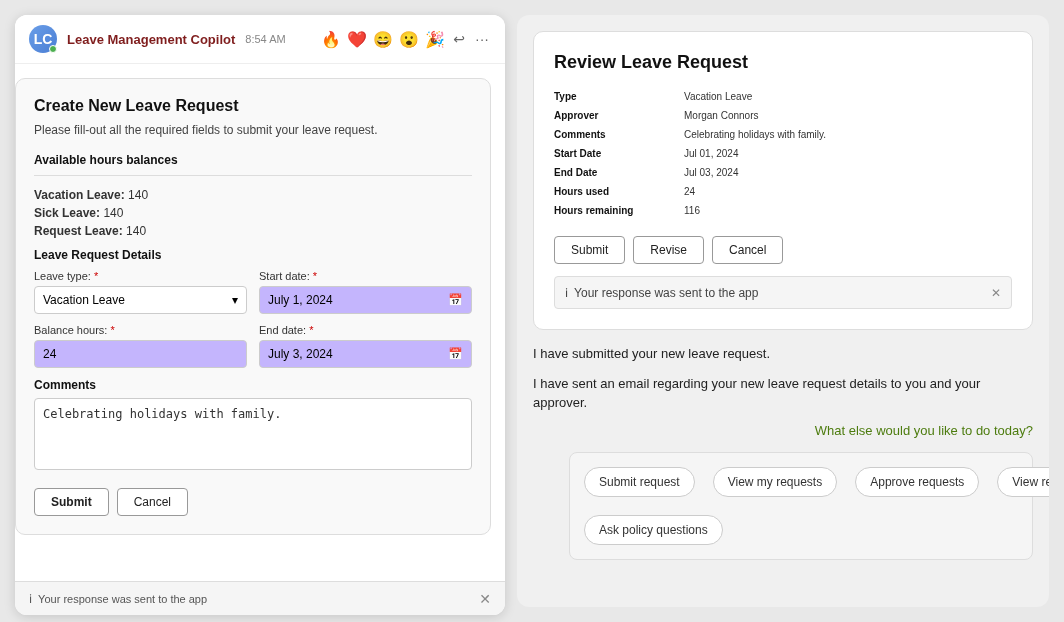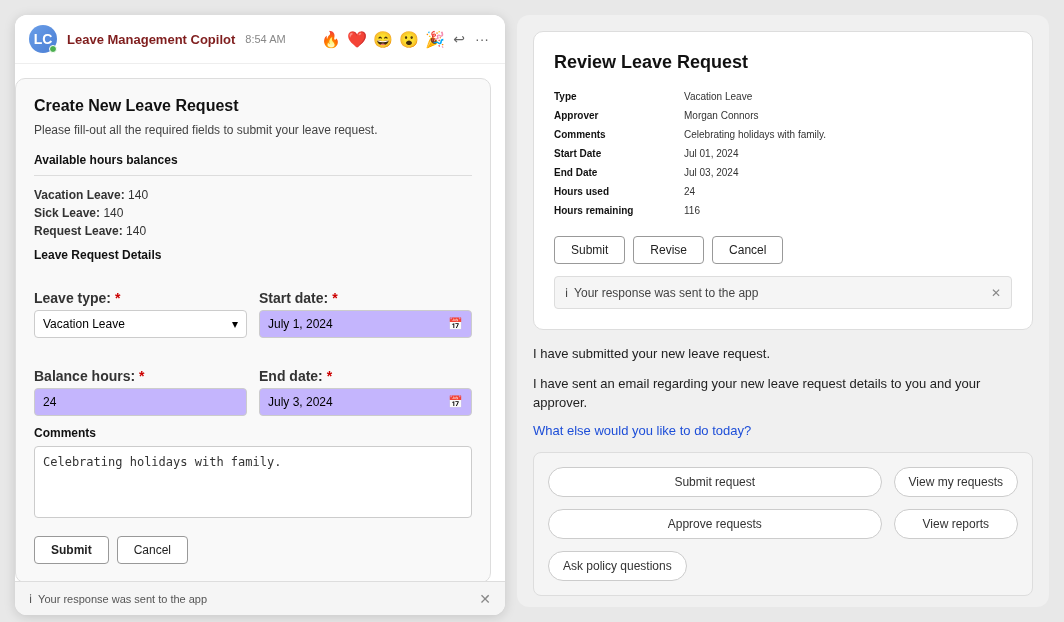--- a/index.html
+++ b/index.html
@@ -141,24 +141,23 @@
       gap: 12px;
       margin-bottom: 10px;
     }
     .form-group {
       flex: 1;
       display: flex;
       flex-direction: column;
       gap: 4px;
     }
     .form-label {
-      font-size: 14px;
+      font-size: 11px;
       color: #333;
-      font-weight: 700;
-      margin-top: 20px;
+      font-weight: 400;
     }
     .required { color: #c00; }
     .form-select {
       border: 1px solid #ccc;
       border-radius: 4px;
       padding: 6px 8px;
       font-size: 12px;
       background: #fff;
       display: flex;
       align-items: center;
@@ -307,33 +306,35 @@
 
     
     .chat-message {
       font-size: 13px;
       color: #222;
       margin-bottom: 10px;
       line-height: 1.5;
     }
     .chat-question {
       font-size: 13px;
-      color: #1d4ed8;
+      color: #4d7c0f;
       margin-bottom: 14px;
+      text-align: right;
     }
 
     
     .quick-replies {
       background: #f5f5f5;
       border: 1px solid #ddd;
       border-radius: 8px;
       padding: 14px;
       display: grid;
-      grid-template-columns: 1fr;
-      gap: 12px;
+      grid-template-columns: 1fr 1fr 1fr 1fr;
+      gap: 18px;
+      margin-left: 36px;
     }
     .quick-reply-btn {
       background: #fff;
       border: 1px solid #ccc;
       border-radius: 18px;
       padding: 7px 14px;
       font-size: 12px;
       color: #333;
       cursor: pointer;
       text-align: center;

